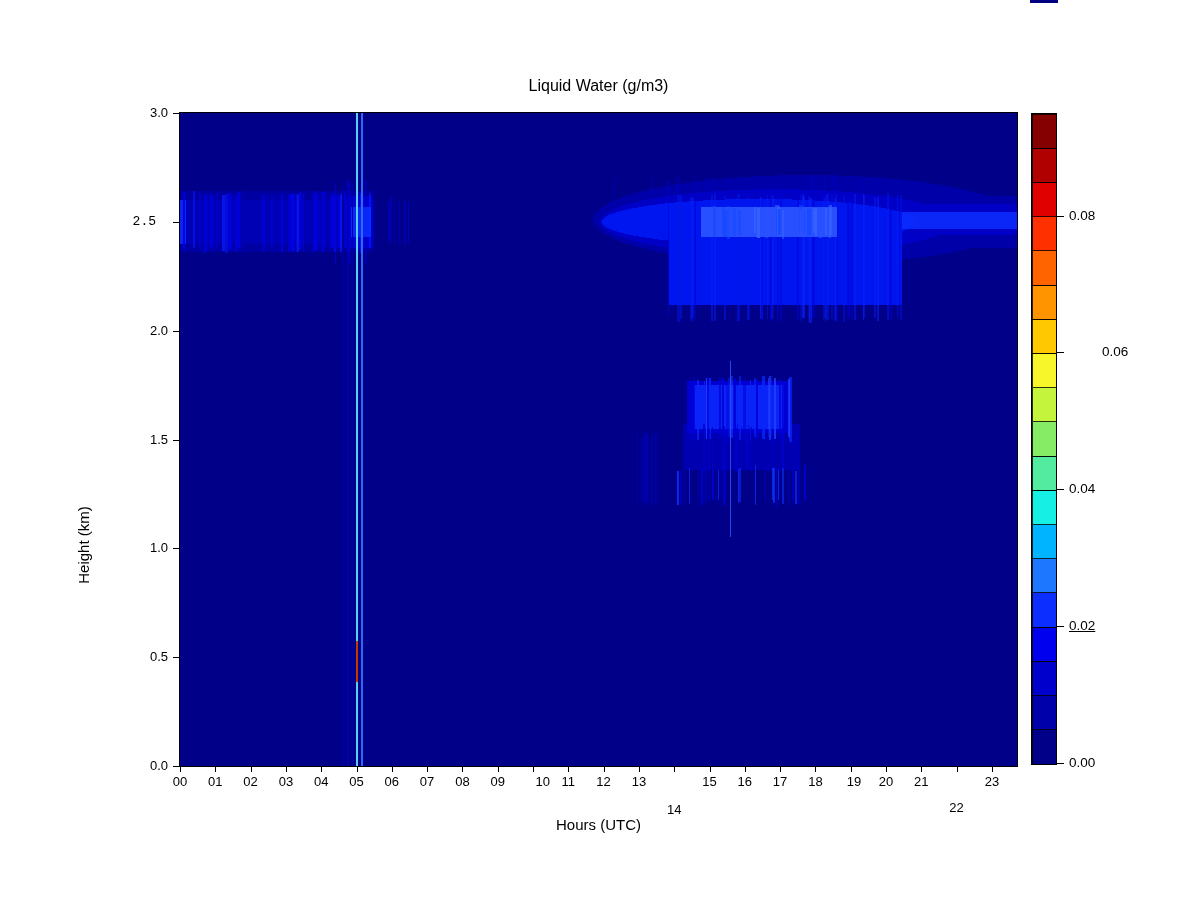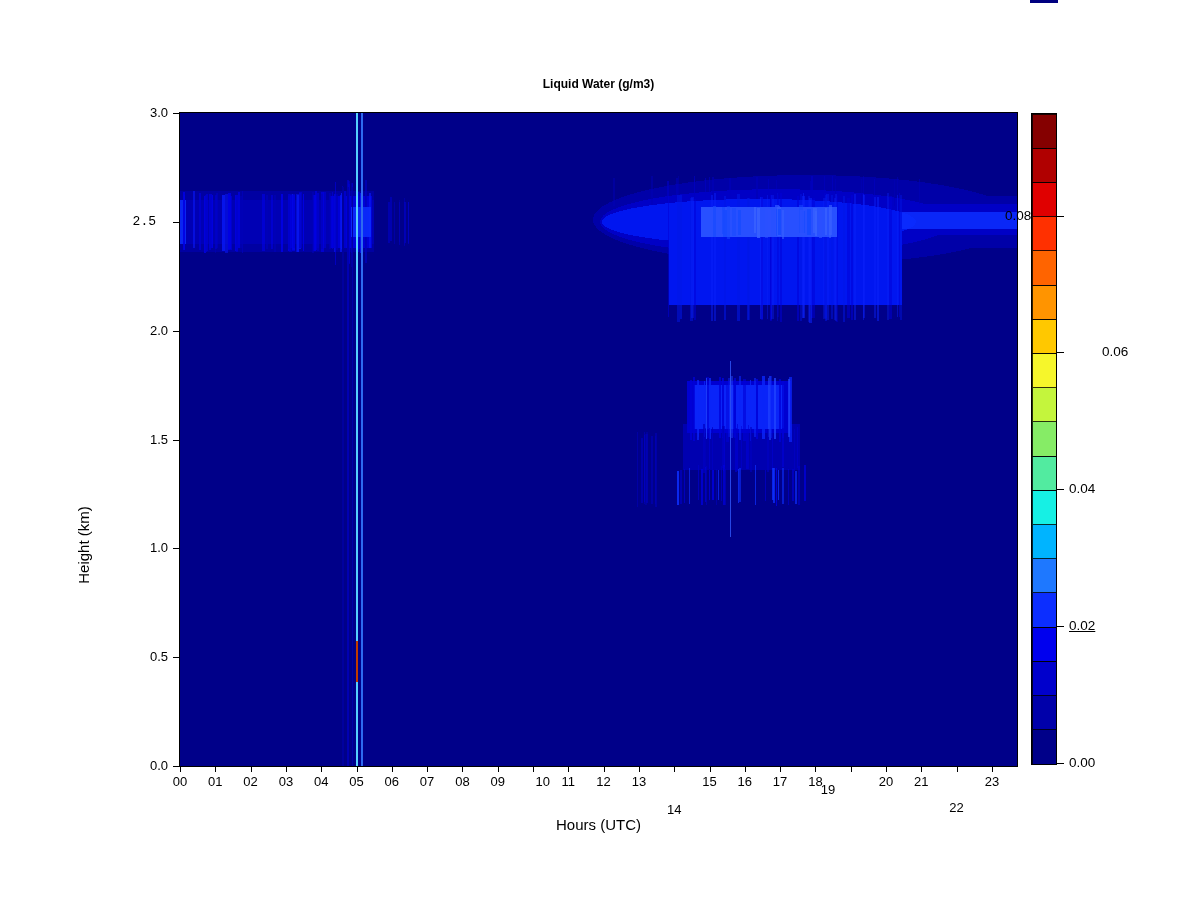--- a/index.html
+++ b/index.html
@@ -1,19 +1,19 @@
 <!DOCTYPE html>
 <html><head>
 <meta charset="utf-8">
 <style>
   html,body{margin:0;padding:0;background:#ffffff;}
   .figure{position:relative;width:1200px;height:900px;background:#ffffff;
           font-family:"Liberation Sans", sans-serif;color:#000;overflow:hidden;}
   .chart-title{position:absolute;left:180px;top:77px;width:837px;text-align:center;
-               font-size:12px;font-weight:bold;}
+               font-size:16px;font-weight:normal;}
   .plot-frame{position:absolute;left:179px;top:112px;width:837px;height:653px;
               border:1px solid #000;background:#000089;}
   .plot-frame svg{display:block;}
   .x-label{position:absolute;left:180px;top:816px;width:837px;text-align:center;font-size:15px;}
   .y-label{position:absolute;left:83px;top:545px;transform:translate(-50%,-50%) rotate(-90deg);
            white-space:nowrap;font-size:15px;}
   .tick{position:absolute;background:#000;}
   .x-tick-label{position:absolute;width:34px;text-align:center;font-size:13px;}
   .y-tick-label{position:absolute;width:60px;text-align:right;font-size:13px;}
   .cb-frame{position:absolute;left:1031px;top:113px;width:24px;height:650px;border:1px solid #000;}
@@ -370,21 +370,21 @@
       <div class="x-tick-label" style="left: 657.2px; top: 802px;">14</div>
       <div class="tick" style="left: 709.5px; top: 767px; width: 1px; height: 5px;"></div>
       <div class="x-tick-label" style="left: 692.5px; top: 774px;">15</div>
       <div class="tick" style="left: 744.8px; top: 767px; width: 1px; height: 5px;"></div>
       <div class="x-tick-label" style="left: 727.8px; top: 774px;">16</div>
       <div class="tick" style="left: 780.1px; top: 767px; width: 1px; height: 5px;"></div>
       <div class="x-tick-label" style="left: 763.1px; top: 774px;">17</div>
       <div class="tick" style="left: 815.4px; top: 767px; width: 1px; height: 5px;"></div>
       <div class="x-tick-label" style="left: 798.4px; top: 774px;">18</div>
       <div class="tick" style="left: 850.7px; top: 767px; width: 1px; height: 5px;"></div>
-      <div class="x-tick-label" style="left: 811px; top: 774px; margin-top: 8px;">19</div>
+      <div class="x-tick-label" style="left: 837px; top: 774px;">19</div>
       <div class="tick" style="left: 886px; top: 767px; width: 1px; height: 5px;"></div>
       <div class="x-tick-label" style="left: 869px; top: 774px;">20</div>
       <div class="tick" style="left: 921.3px; top: 767px; width: 1px; height: 5px;"></div>
       <div class="x-tick-label" style="left: 904.3px; top: 774px;">21</div>
       <div class="tick" style="left: 956.6px; top: 767px; width: 1px; height: 5px;"></div>
       <div class="x-tick-label" style="left: 939.6px; top: 774px; margin-top: 26px;">22</div>
       <div class="tick" style="left: 991.9px; top: 767px; width: 1px; height: 5px;"></div>
       <div class="x-tick-label" style="left: 974.9px; top: 774px;">23</div>
       <div class="tick" style="left: 173px; top: 766px; width: 6px; height: 1px;"></div>
       <div class="y-tick-label" style="left: 108px; top: 758px;">0.0</div>
@@ -427,17 +427,17 @@
   <div id="cb-ticks-layer">
       <div class="tick" style="left: 1057px; top: 763px; width: 7px; height: 1px;"></div>
       <div class="cb-tick-label" style="left: 1069px; top: 755px;">0.00</div>
       <div class="tick" style="left: 1057px; top: 626.158px; width: 7px; height: 1px;"></div>
       <div class="cb-tick-label" style="left: 1069px; top: 618.158px; text-decoration: underline;">0.02</div>
       <div class="tick" style="left: 1057px; top: 489.316px; width: 7px; height: 1px;"></div>
       <div class="cb-tick-label" style="left: 1069px; top: 481.316px;">0.04</div>
       <div class="tick" style="left: 1057px; top: 352.474px; width: 7px; height: 1px;"></div>
       <div class="cb-tick-label" style="left: 1102px; top: 344.474px;">0.06</div>
       <div class="tick" style="left: 1057px; top: 215.632px; width: 7px; height: 1px;"></div>
-      <div class="cb-tick-label" style="left: 1005px; top: 207.632px;">0.08</div>
+      <div class="cb-tick-label" style="left: 1069px; top: 207.632px;">0.08</div>
     </div>
   <div class="x-label">Hours (UTC)</div>
   <div class="y-label">Height (km)</div>
 </div>
 
 </body></html>

